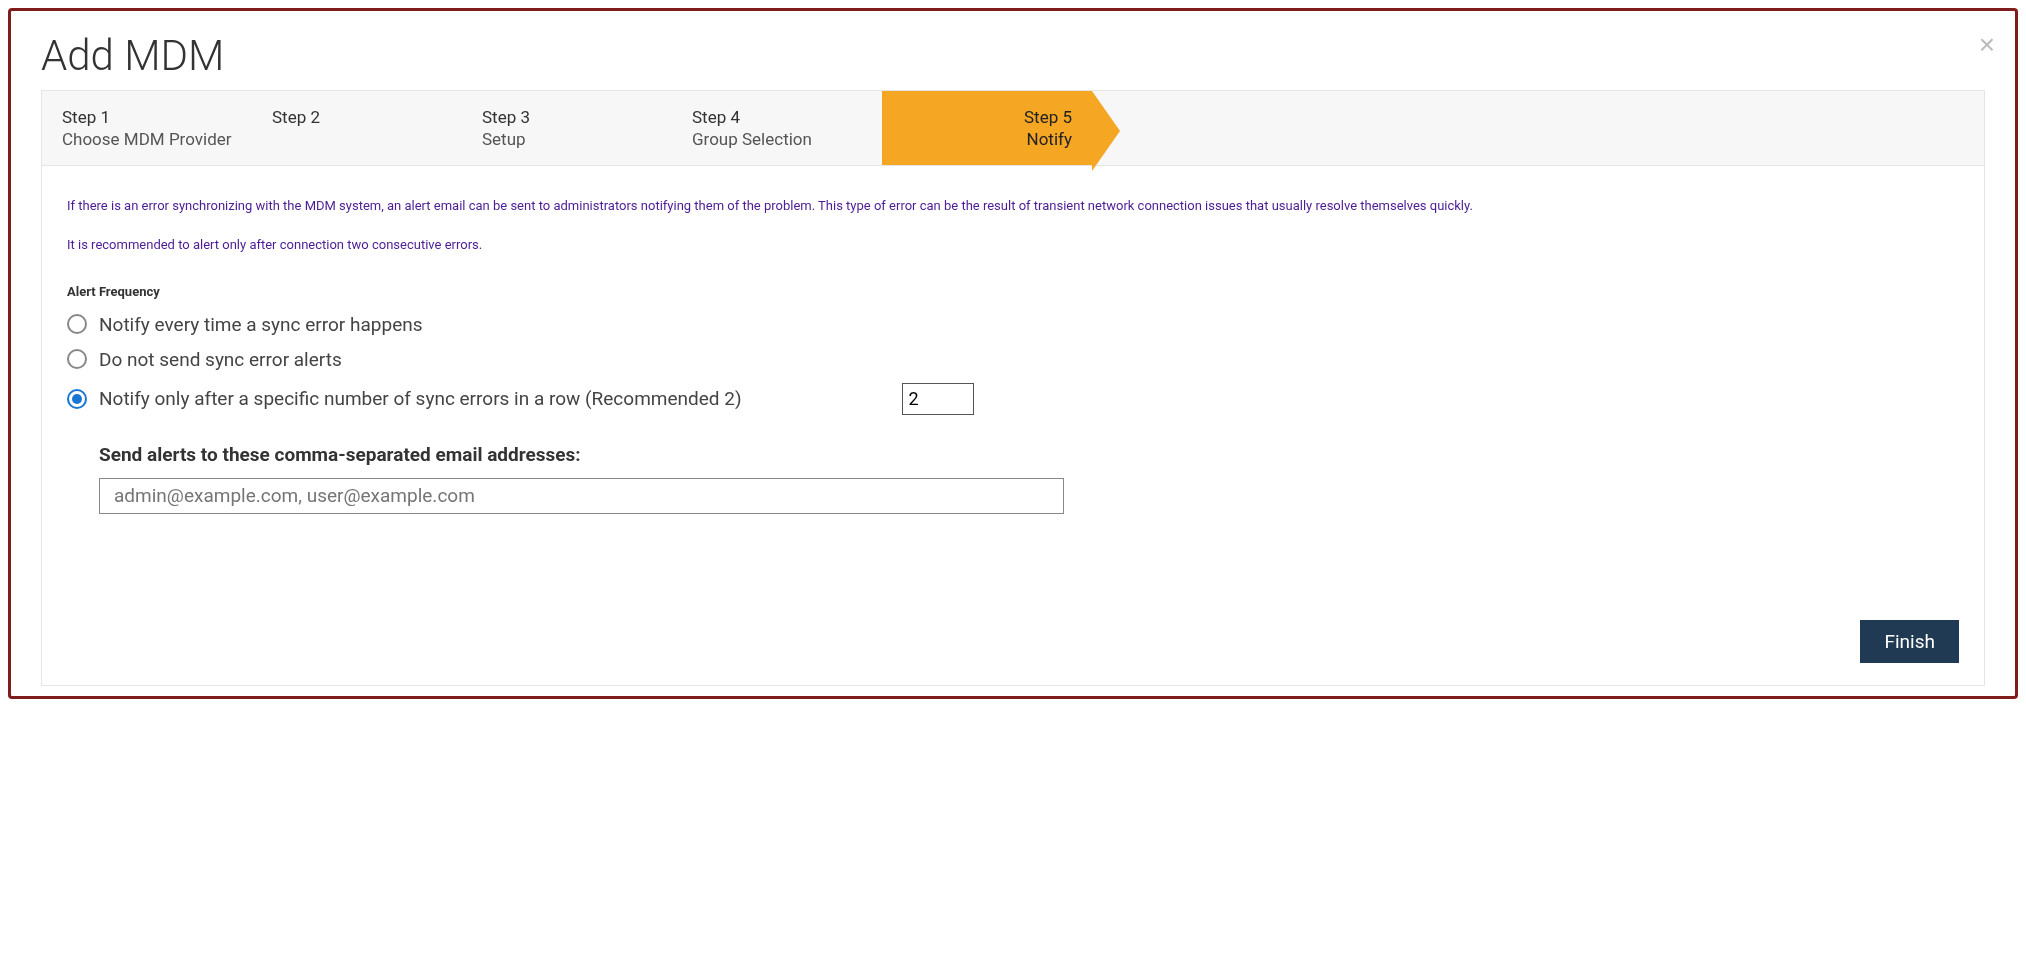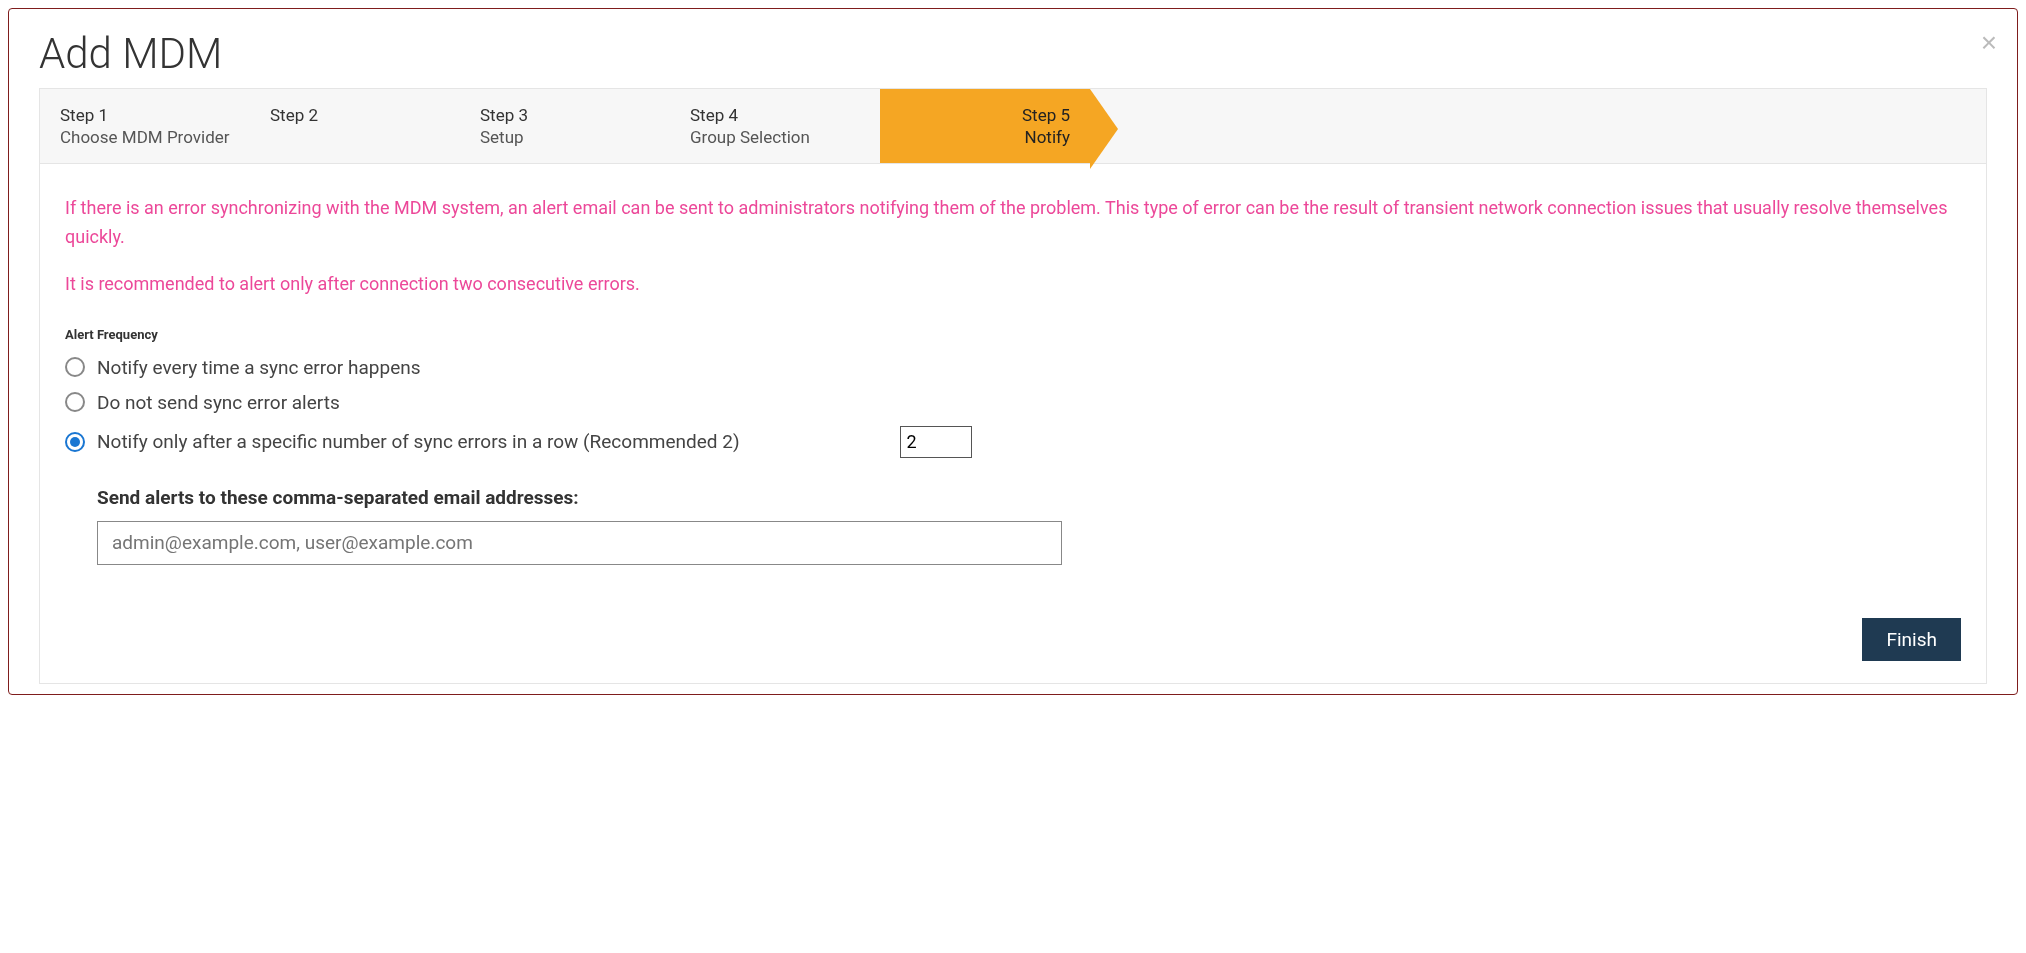--- a/index.html
+++ b/index.html
@@ -7,21 +7,21 @@
       margin: 0;
       padding: 0;
     }
     body {
       font-family: -apple-system, BlinkMacSystemFont, "Segoe UI", Roboto, "Helvetica Neue", Arial, sans-serif;
       background: #fff;
       color: #333;
       padding: 8px;
     }
     .modal-container {
-      border: 1px solid #7f1d1d;
+      border: 3px solid #7f1d1d;
       border-radius: 4px;
       background: #fff;
       position: relative;
       padding-bottom: 10px;
     }
     .modal-header {
       padding: 20px 30px 10px 30px;
       position: relative;
     }
     .modal-title {
@@ -85,22 +85,22 @@
     }
     .content-area {
       border: 1px solid #e5e5e5;
       border-top: none;
       margin: 0 30px;
       padding: 30px 25px 25px 25px;
       min-height: 520px;
       position: relative;
     }
     .intro-text {
-      font-size: 18px;
-      color: #ec4899;
+      font-size: 13px;
+      color: #4c1d95;
       line-height: 1.6;
       margin-bottom: 18px;
     }
     .section-heading {
       font-size: 13px;
       font-weight: 700;
       color: #333;
       margin-top: 28px;
       margin-bottom: 14px;
     }
@@ -155,21 +155,21 @@
     .email-label {
       font-size: 19px;
       font-weight: 700;
       color: #333;
       margin-bottom: 12px;
       display: block;
     }
     .email-input {
       width: 965px;
       max-width: 100%;
-      height: 44px;
+      height: 36px;
       border: 1px solid #888;
       font-size: 19px;
       padding: 8px 14px;
       color: #555;
       font-family: inherit;
     }
     .footer-actions {
       position: absolute;
       bottom: 22px;
       right: 25px;

